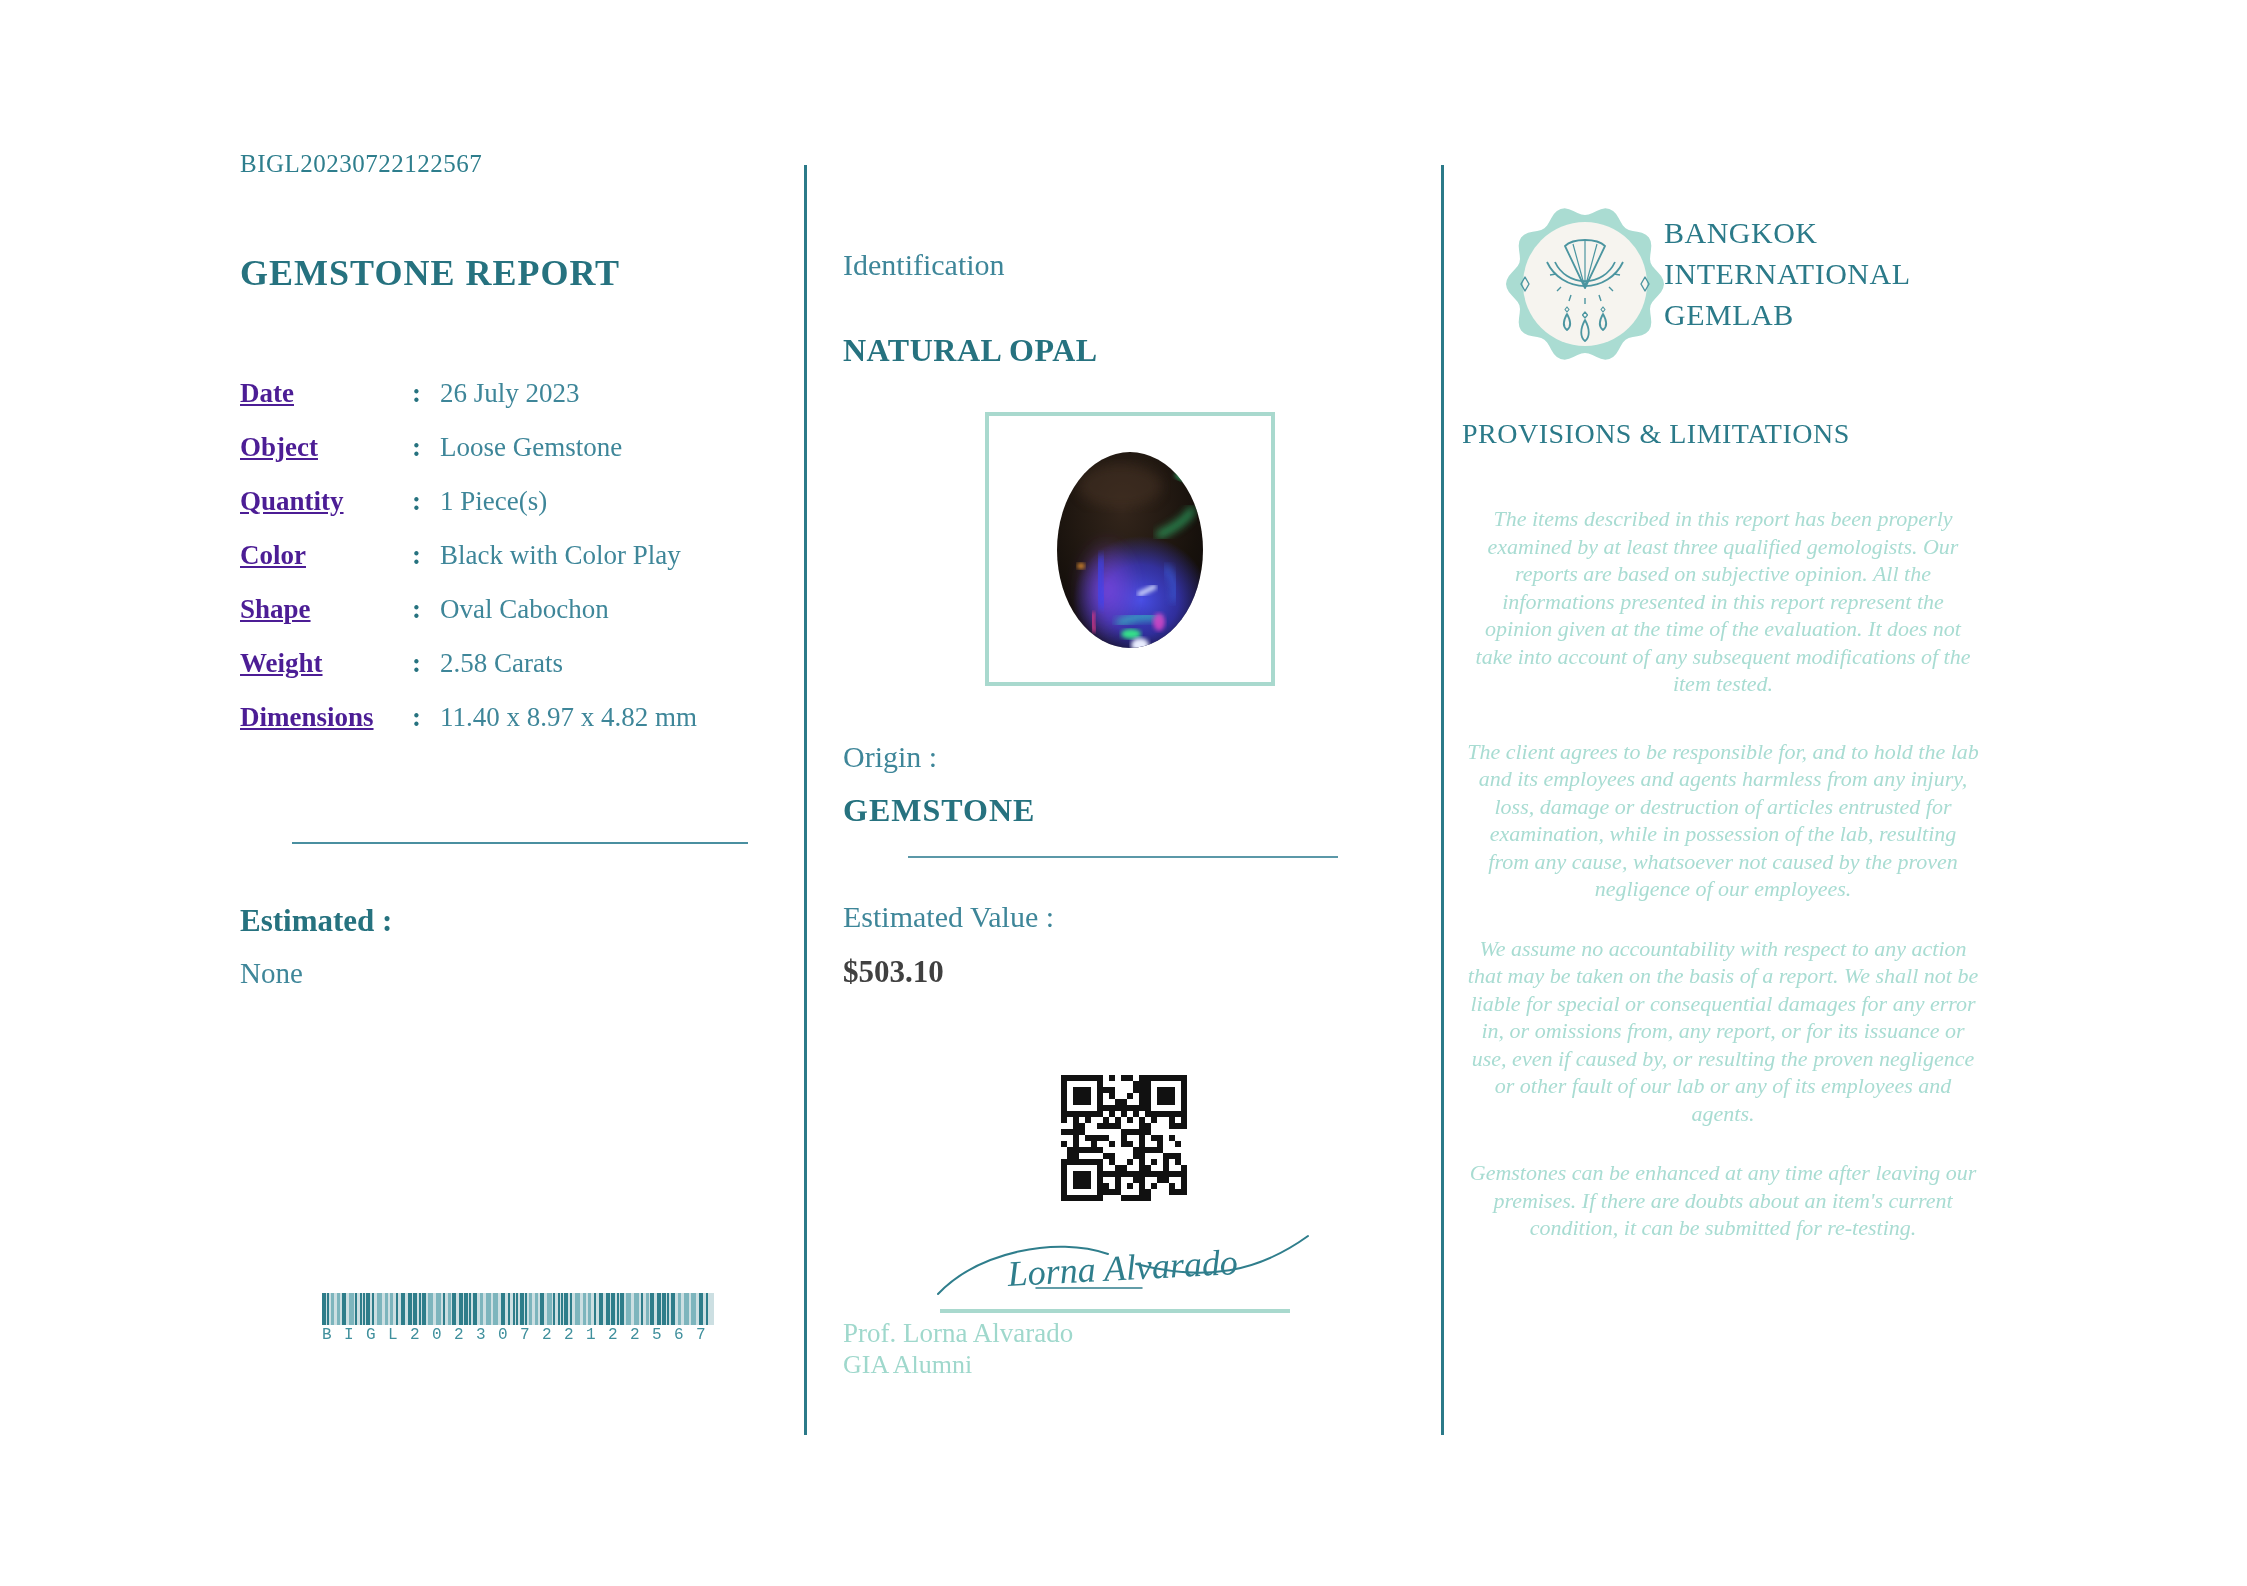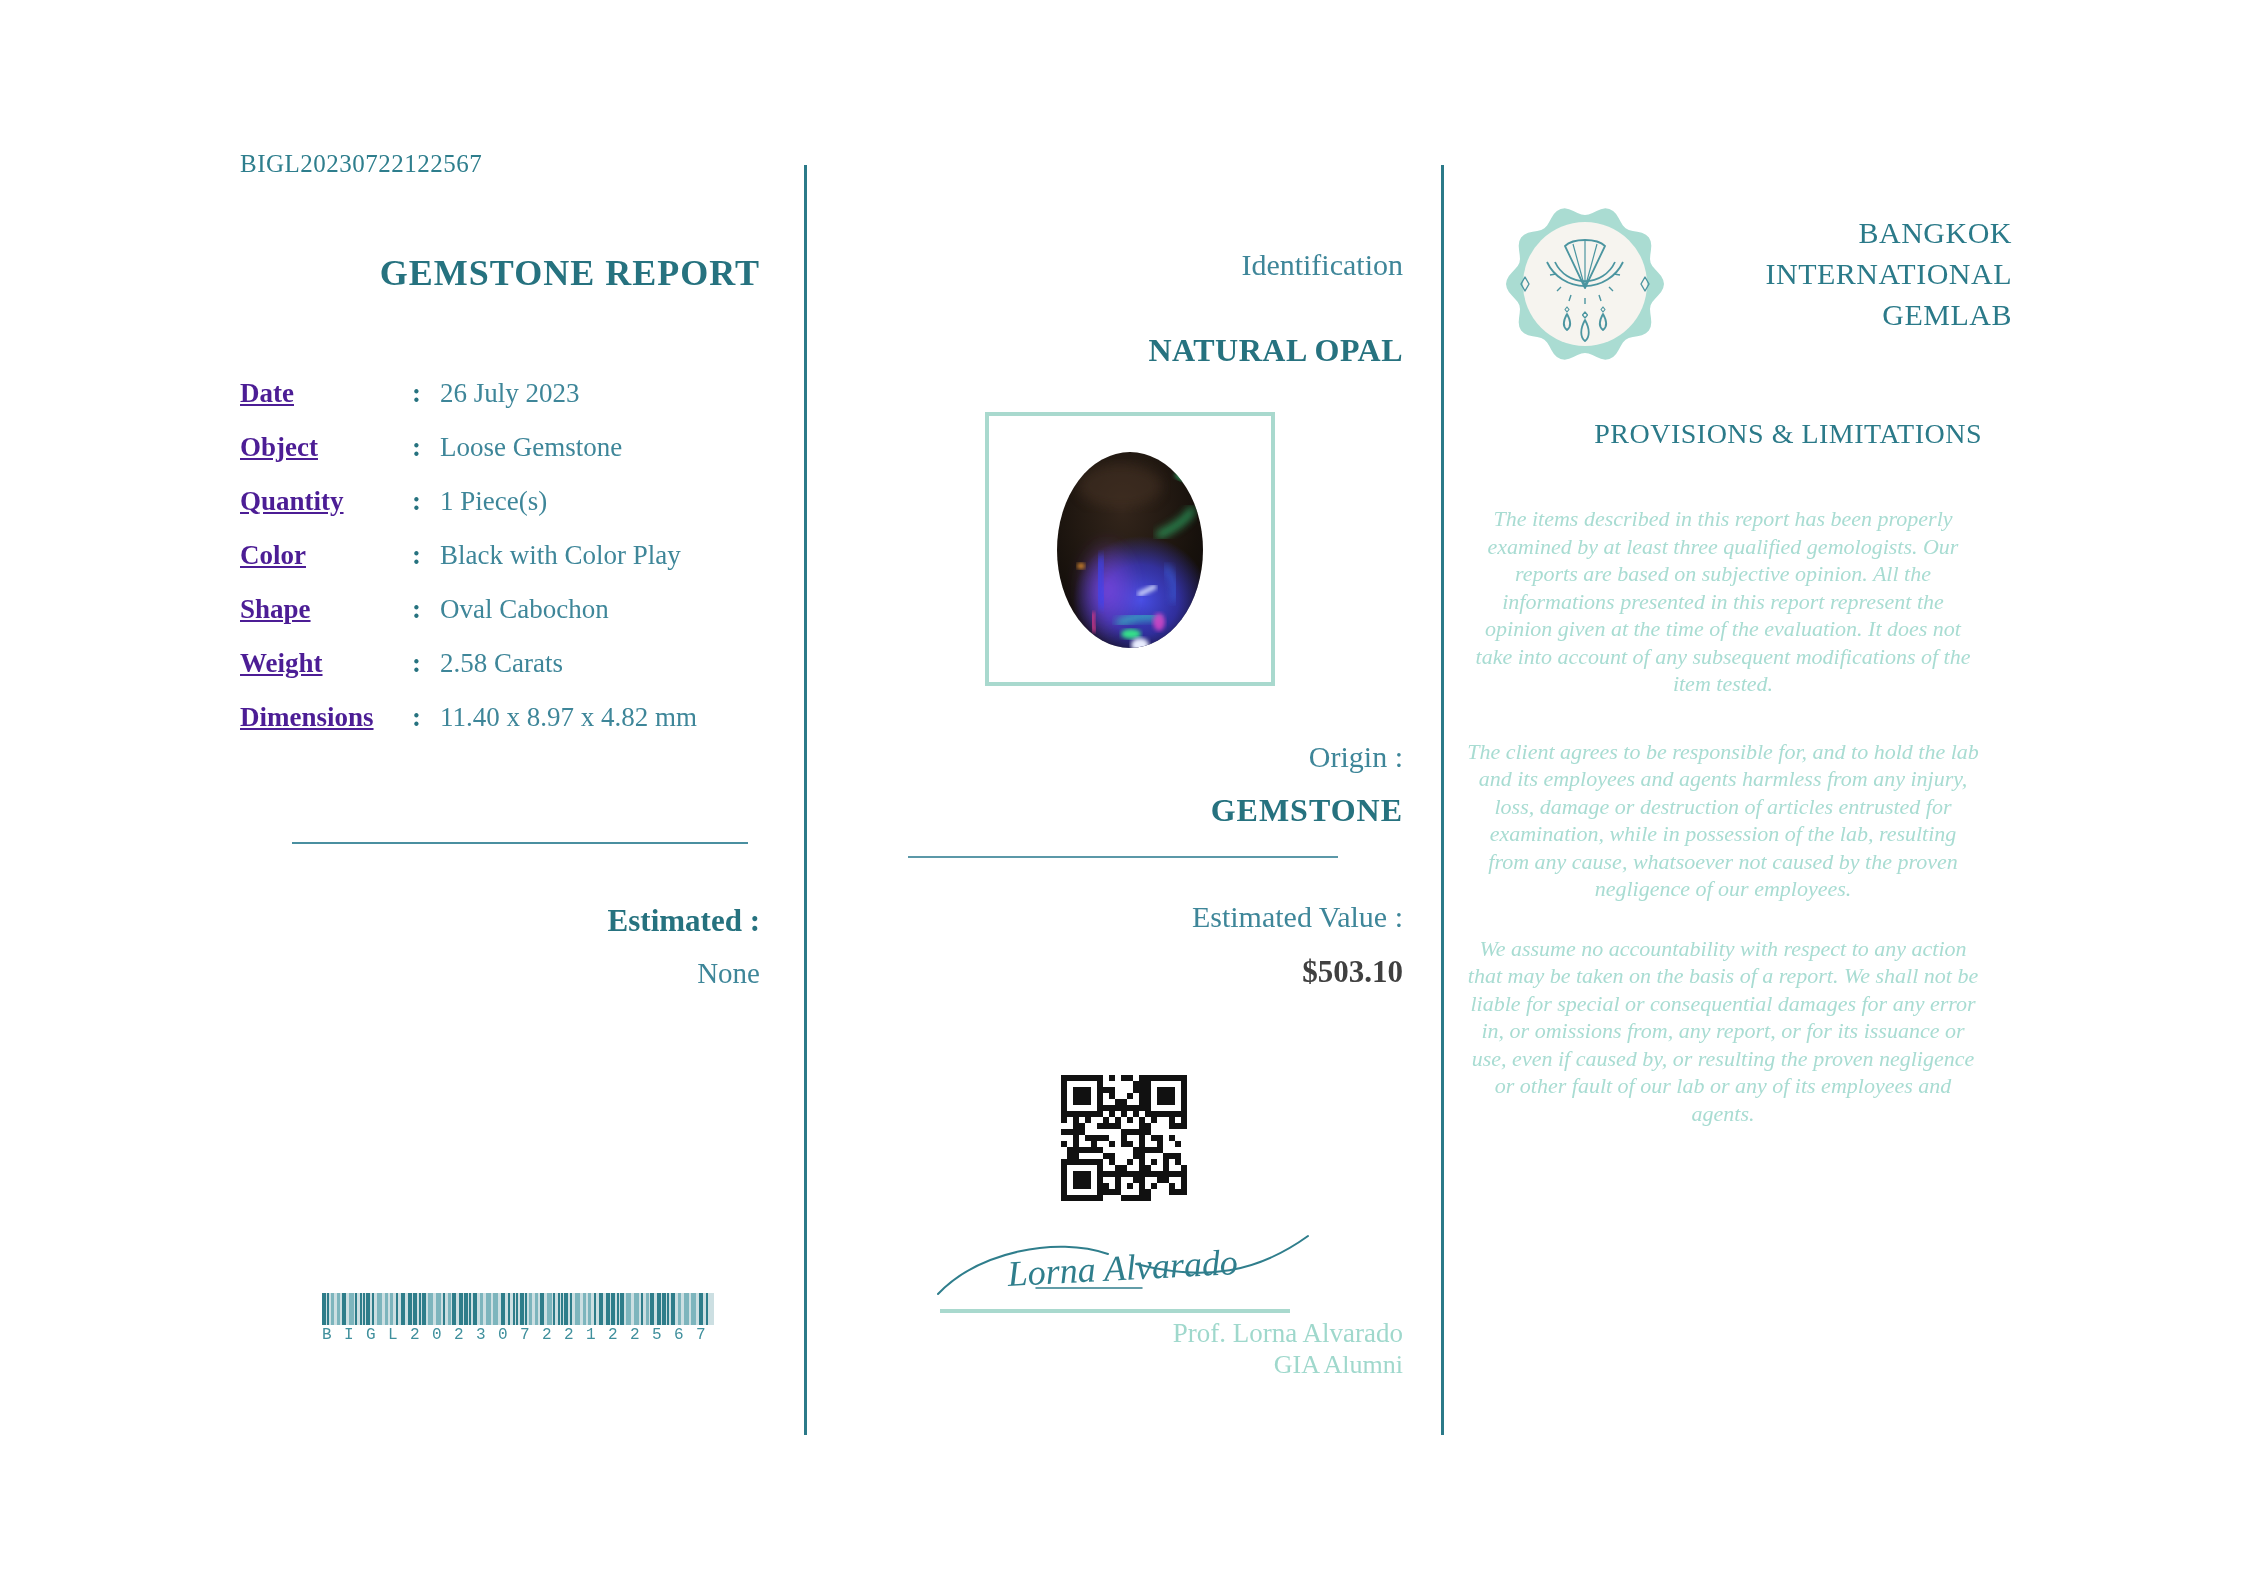--- a/index.html
+++ b/index.html
@@ -2,21 +2,21 @@
 <html><head>
 <meta charset="utf-8">
 <title>Gemstone Report</title>
 <style>
   html,body{margin:0;padding:0;}
   body{
     width:2247px;height:1586px;background:#ffffff;position:relative;overflow:hidden;
     font-family:"Liberation Serif", serif;color:#2b7a89;
   }
   .abs{position:absolute;}
-  .center{text-align:right;}
+  .center{text-align:left;}
   .vline{position:absolute;top:165px;width:3px;height:1270px;background:#2b7a89;}
   .report-number{left:240px;top:150px;font-size:25px;letter-spacing:0.5px;color:#2e7e8d;}
 
   
   .lp-title{left:240px;top:252px;width:520px;font-size:36px;font-weight:bold;letter-spacing:1px;color:#26727f;}
   .fields{left:240px;top:366px;width:540px;}
   .field-row{display:grid;grid-template-columns:172px 28px 1fr;height:54px;align-items:center;font-size:27px;}
   .field-label{font-weight:bold;color:#4c1d95;text-decoration:underline;}
   .field-colon{font-weight:bold;color:#26727f;}
   .field-value{color:#3e8699;}
@@ -527,13 +527,14 @@
   <div>INTERNATIONAL</div>
   <div>GEMLAB</div>
 </div>
 
 <div class="abs prov-title center">PROVISIONS &amp; LIMITATIONS</div>
 
 <div class="abs prov-text">
   <p>The items described in this report has been properly examined by at least three qualified gemologists. Our reports are based on subjective opinion. All the informations presented in this report represent the opinion given at the time of the evaluation. It does not take into account of any subsequent modifications of the item tested.</p>
   <p>The client agrees to be responsible for, and to hold the lab and its employees and agents harmless from any injury, loss, damage or destruction of articles entrusted for examination, while in possession of the lab, resulting from any cause, whatsoever not caused by the proven negligence of our employees.</p>
   <p>We assume no accountability with respect to any action that may be taken on the basis of a report. We shall not be liable for special or consequential damages for any error in, or omissions from, any report, or for its issuance or use, even if caused by, or resulting the proven negligence or other fault of our lab or any of its employees and agents.</p>
+  <p>Gemstones can be enhanced at any time after leaving our premises. If there are doubts about an item's current condition, it can be submitted for re-testing.</p>
 </div>
 
 </body></html>

